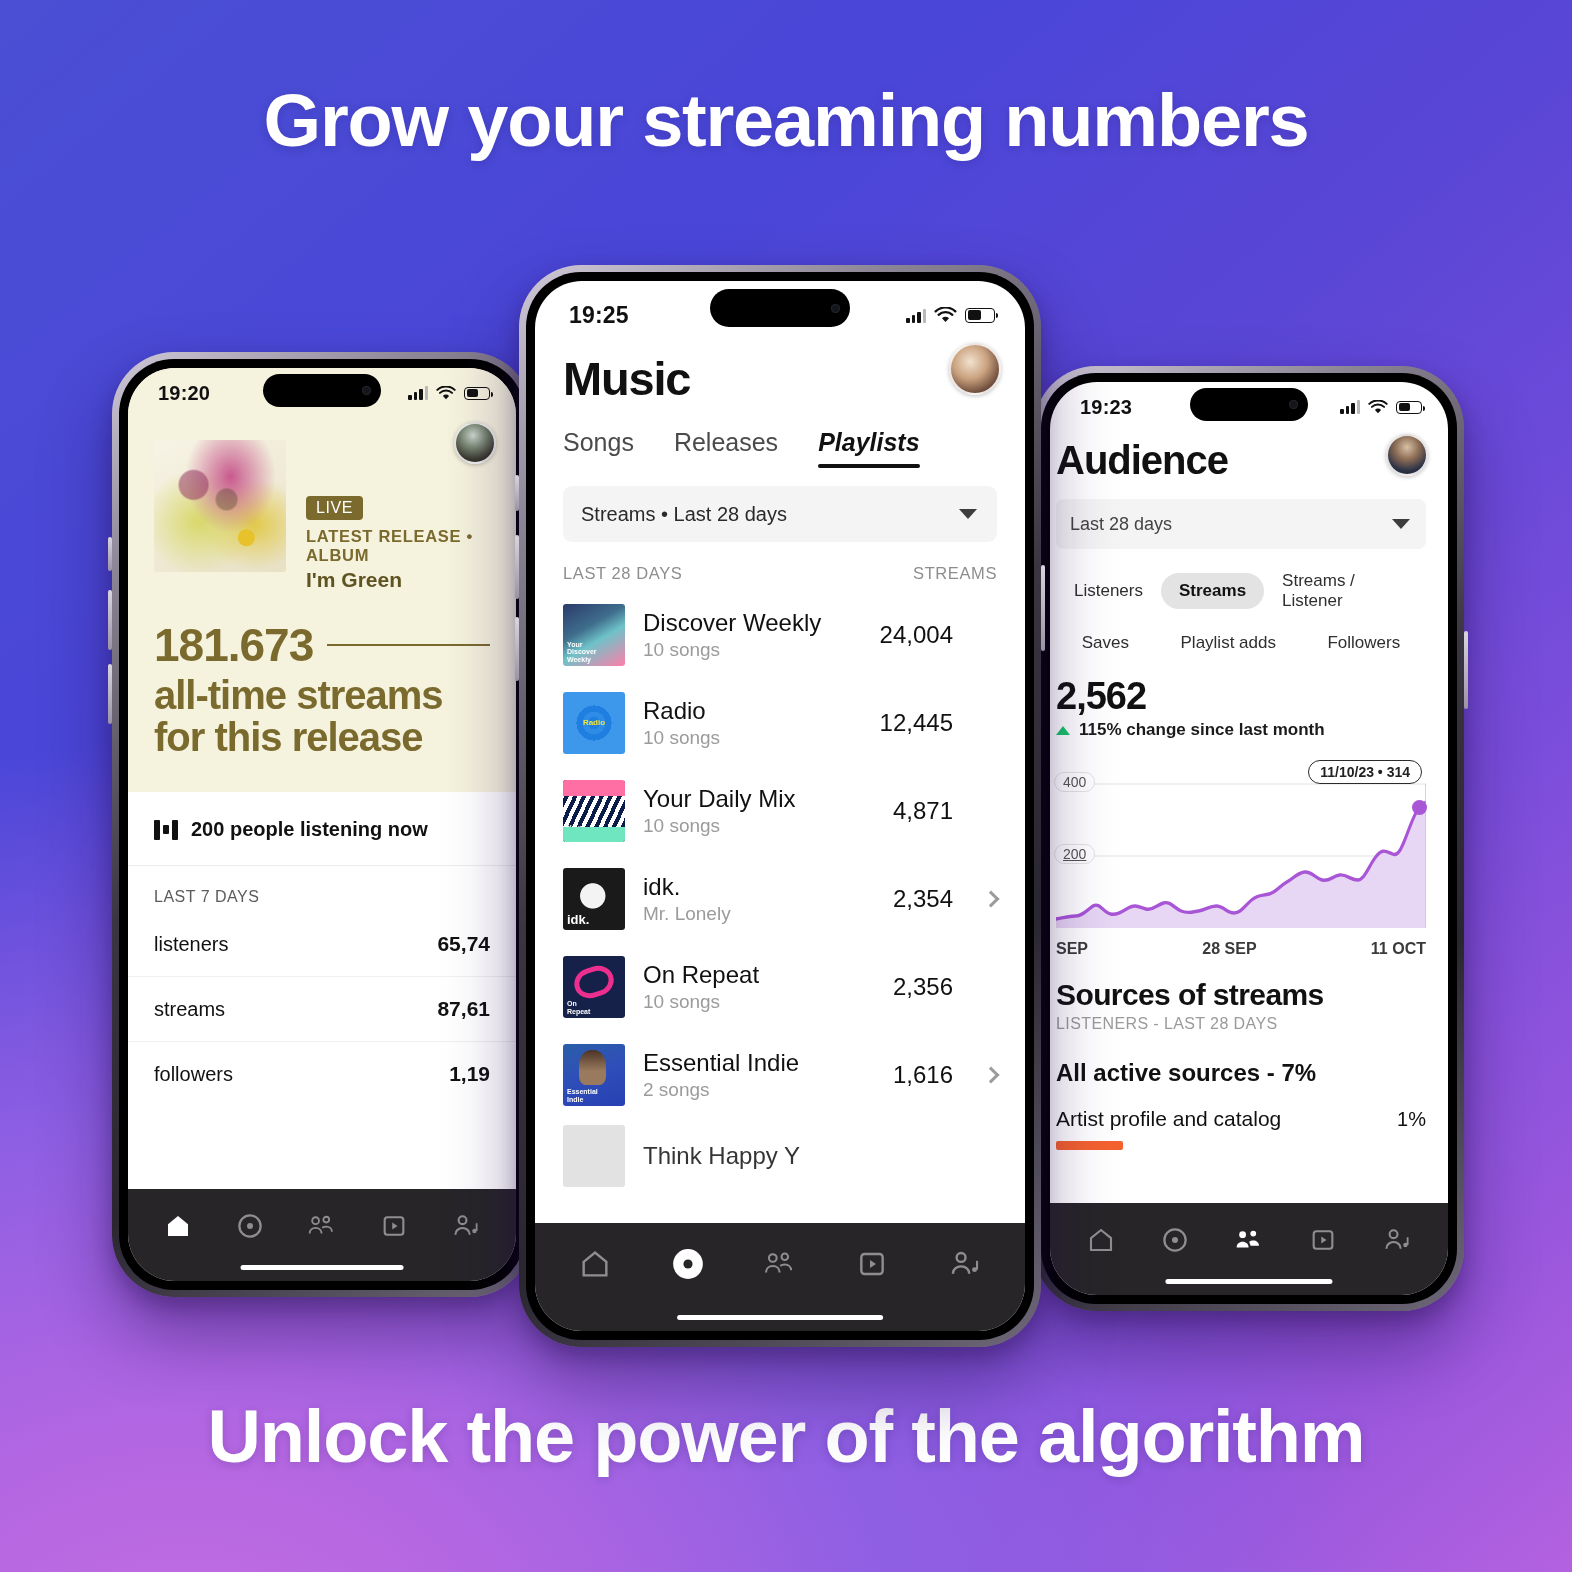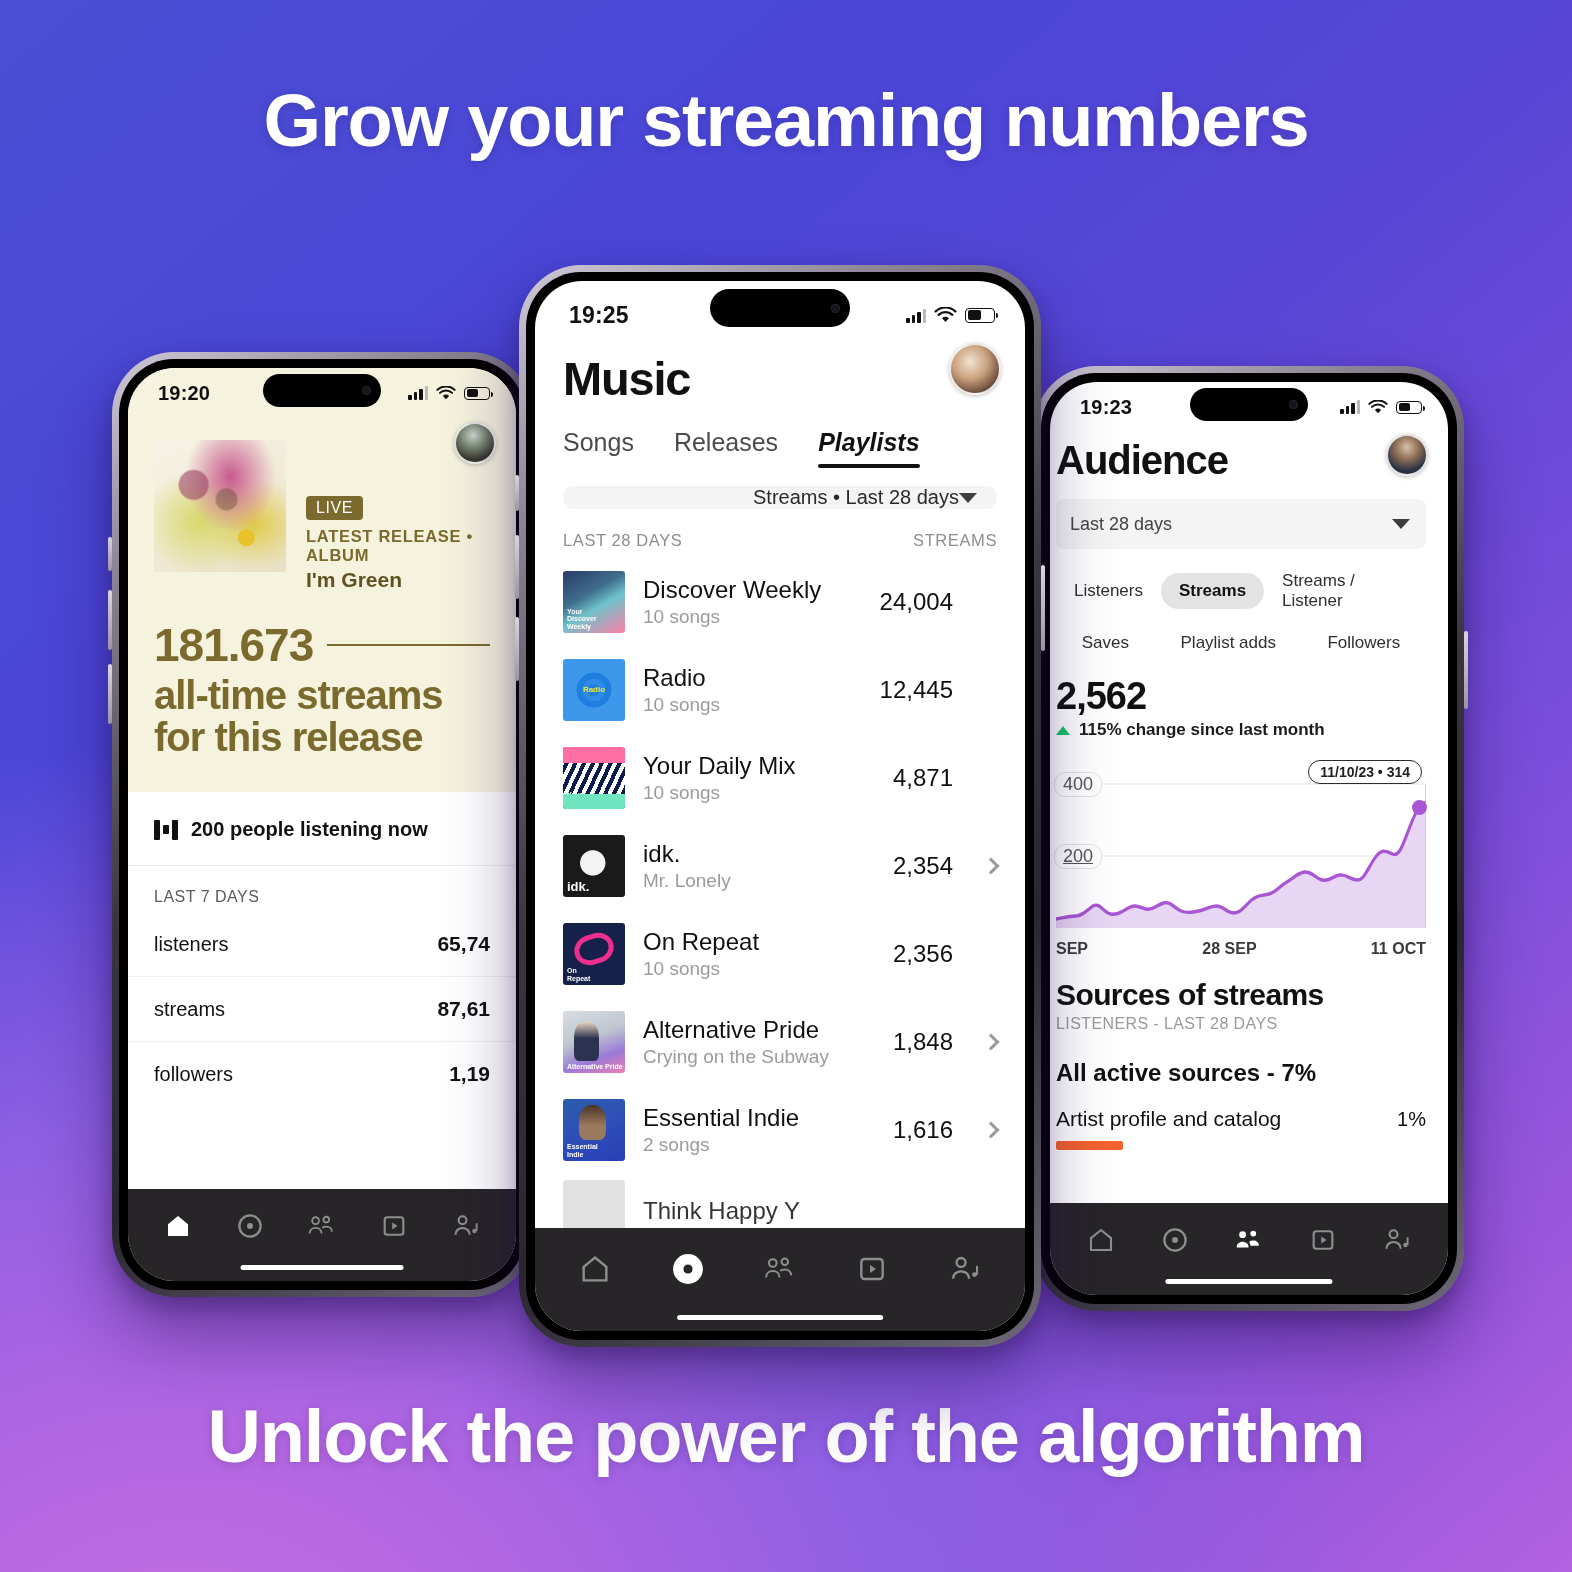--- a/index.html
+++ b/index.html
@@ -156,21 +156,21 @@
 
   
   .cp-body { padding: 0 28px; flex: 1 1 auto; overflow: hidden; display:flex; flex-direction: column;}
   .cp-title { font-size: 47px; font-weight: 700; color: #111; letter-spacing: -1.2px; margin: 14px 0 6px; }
   .cp-tabs { display: flex; gap: 40px; margin-top: 16px; }
   .cp-tab { font-size: 25px; color: #4b4b4b; padding-bottom: 11px; position: relative; }
   .cp-tab.active { color: #111; font-weight: 700; font-style: italic; }
   .cp-tab.active::after { content:""; position:absolute; left:0; right:0; bottom:0; height:4px; background:#111; border-radius:2px;}
   .cp-select {
     margin-top: 18px; background: #f4f4f4; border-radius: 9px;
-    height: 56px; display: flex; align-items: center; justify-content: flex-end;
+    height: 56px; display: flex; align-items: center; justify-content: space-between;
     padding: 0 20px 0 18px;
   }
   .cp-select span { font-size: 20px; color: #2a2a2a; }
   .caret { width: 0; height: 0; border-left: 9px solid transparent; border-right: 9px solid transparent; border-top: 10px solid #3d3d3d; }
   .cp-listhead { display: flex; justify-content: space-between; margin-top: 22px; }
   .cp-listhead span { font-size: 16.5px; color: #8d8d8d; letter-spacing: .6px; }
   .cp-list { margin-top: 8px; }
   .cp-item { display: flex; align-items: center; gap: 18px; padding: 13px 0; }
   .cp-thumb { width: 62px; height: 62px; border-radius: 3px; flex: 0 0 auto; position: relative; overflow: hidden; }
   .cp-thumb .tl { position: absolute; left: 4px; bottom: 3px; font-size: 7px; line-height: 1.05; color: #fff; font-weight: 700; }
@@ -207,21 +207,21 @@
   .rp-mrow { display: flex; justify-content: space-around; align-items: center; margin-bottom: 6px; }
   .rp-chip { font-size: 17px; color: #2f2f2f; padding: 8px 18px; border-radius: 18px; }
   .rp-chip.active { background: #e3e3e3; font-weight: 700; color: #111; }
   .rp-big { font-size: 38px; font-weight: 700; color: #111; margin: 14px 0 0 -16px; letter-spacing: -1px;}
   .rp-change { display:flex; align-items:center; gap:9px; margin-left: -16px; margin-top: 2px; }
   .tri-up { width:0;height:0;border-left:7px solid transparent;border-right:7px solid transparent;border-bottom:9px solid #18c46a;}
   .rp-change span { font-size: 17px; font-weight: 700; color: #1b1b1b; }
   .rp-chart { position: relative; height: 180px; margin: 16px 0 0 -16px; }
   .rp-chart svg { display:block; width: 100%; height: 100%; }
   .gridlabel {
-    position: absolute; left: -2px; font-size: 18px; color:#555;
+    position: absolute; left: -2px; font-size: 14px; color:#555;
     background:#fff; border:1.5px solid #e3e3e3; border-radius: 11px; padding: 1px 8px;
   }
   .tooltip {
     position:absolute; right: 4px; top: 4px; font-size: 14px; color:#222; font-weight:600;
     background:#fff; border:1.5px solid #2b2b2b; border-radius: 14px; padding: 3px 11px; white-space:nowrap;
   }
   .rp-xaxis { display:flex; justify-content: space-between; margin-left:-16px; margin-top: 4px; font-size: 16px; color:#3a3a3a; font-weight:600;}
   .rp-srctitle { font-size: 30px; font-weight: 700; color:#111; margin:20px 0 0 -16px; letter-spacing:-.6px;}
   .rp-srcsub { font-size: 16px; color:#9a9a9a; margin-left:-16px; margin-top: 3px; letter-spacing:.4px;}
   .rp-allsrc { font-size: 24px; font-weight:700; color:#111; margin:26px 0 0 -16px;}
@@ -592,31 +592,20 @@
                 <div class="tl">On<br>Repeat</div>
               </div>
             <div class="cp-itext">
               <div class="cp-iname">On Repeat</div>
               <div class="cp-isub">10 songs</div>
             </div>
             <div class="cp-ival">2,356</div>
             <div class="chev ph"></div>
           </div>
 
-          <div class="cp-item">
-            <div class="cp-thumb t-ap">
-                <div class="tl">Alternative Pride</div>
-              </div>
-            <div class="cp-itext">
-              <div class="cp-iname">Alternative Pride</div>
-              <div class="cp-isub">Crying on the Subway</div>
-            </div>
-            <div class="cp-ival">1,848</div>
-            <div class="chev"></div>
-          </div>
 
           <div class="cp-item">
             <div class="cp-thumb t-ei">
                 <div class="tl">Essential<br>Indie</div>
               </div>
             <div class="cp-itext">
               <div class="cp-iname">Essential Indie</div>
               <div class="cp-isub">2 songs</div>
             </div>
             <div class="cp-ival">1,616</div>

